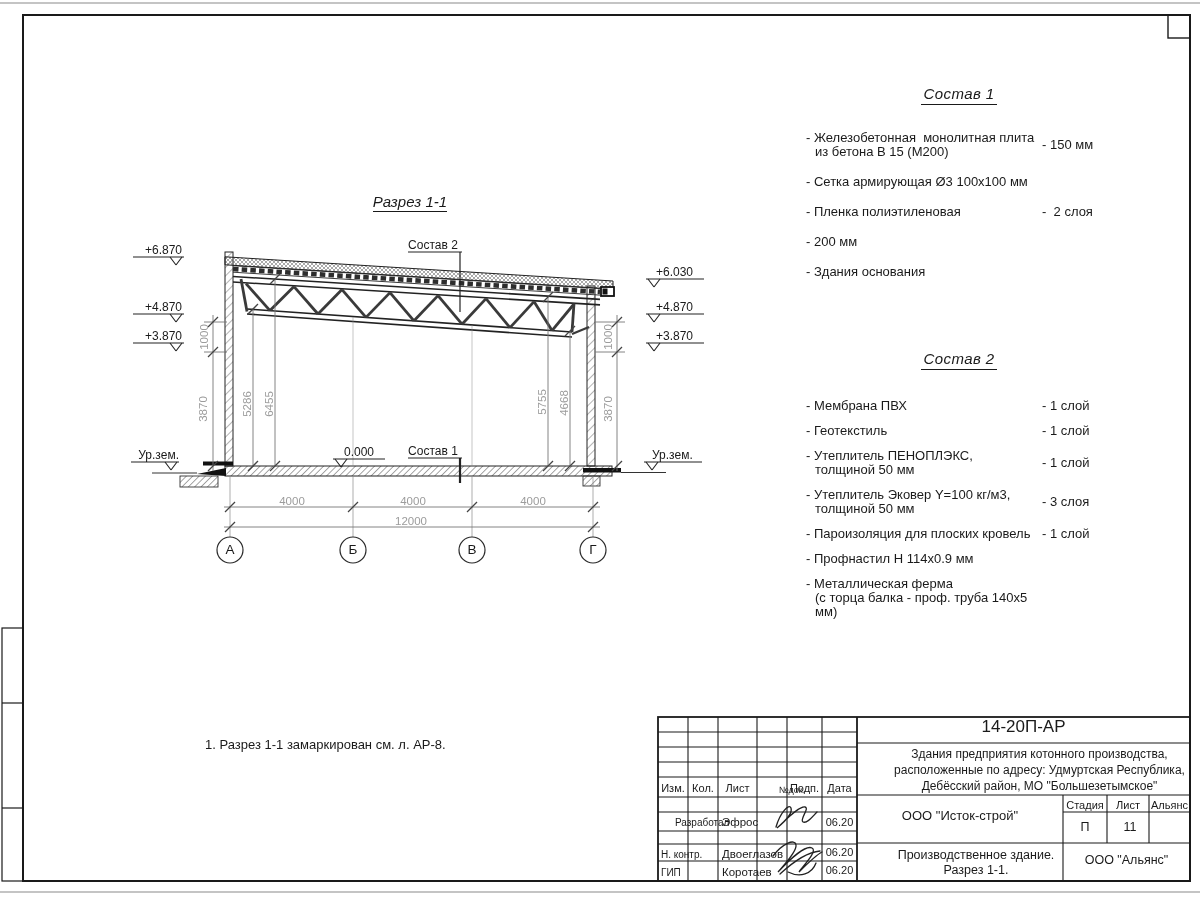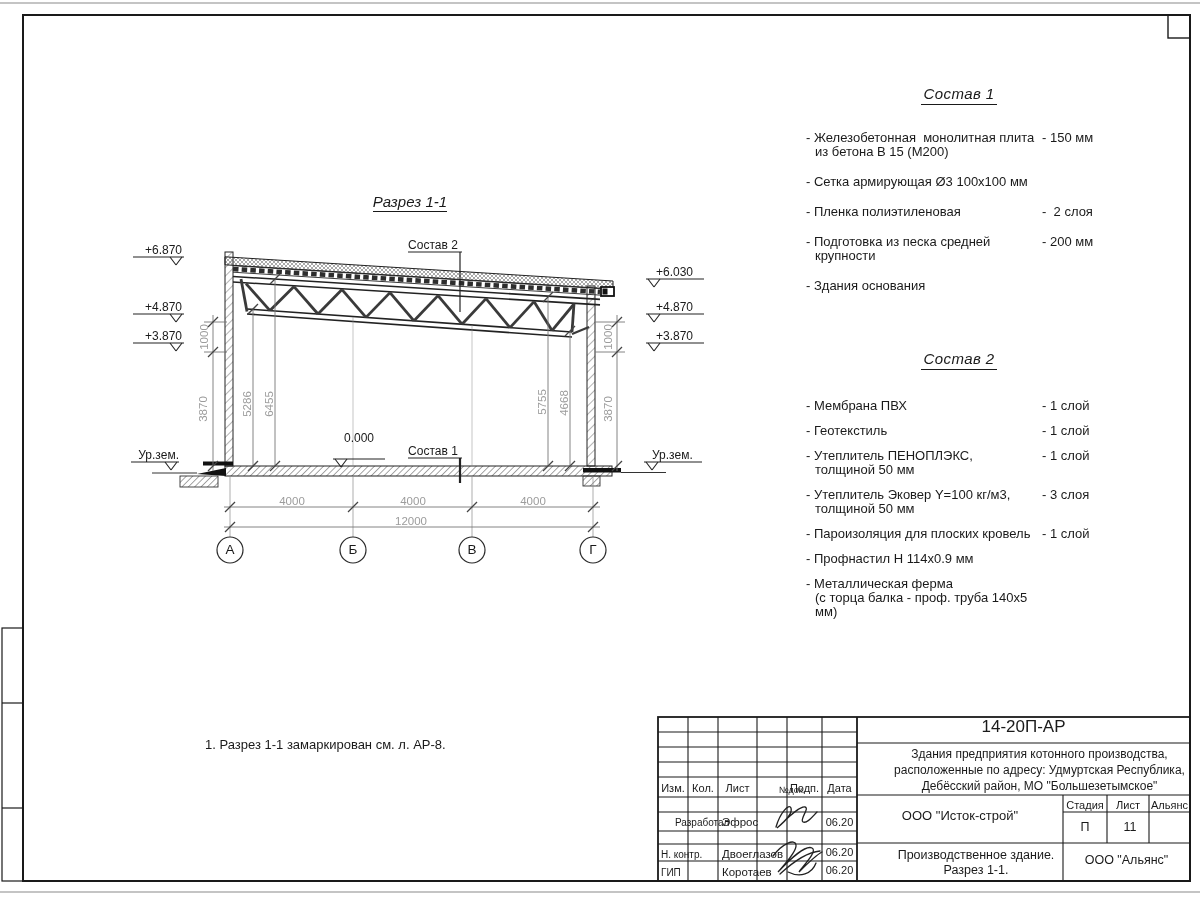--- a/index.html
+++ b/index.html
@@ -11,21 +11,21 @@
   .r{text-align:right;}
   .i{font-style:italic;}
   .sm{font-size:12px;}
   .dim{font-size:11.5px;color:#9c9c9c;}
   .rot{transform:rotate(-90deg);transform-origin:center center;}
   .underl{border-bottom:1px solid #1a1a1a;padding-bottom:1px;}
   .sost{position:absolute;z-index:2;width:306px;}
   .sost .hd{text-align:center;}
   .sost .hd span{display:inline-block;font-style:italic;font-size:15px;letter-spacing:.4px;
                  border-bottom:1px solid #1a1a1a;padding:0 3px 2px;}
-  .sost .item{display:flex;align-items:flex-start;}
+  .sost .item{display:flex;align-items:center;}
   .sost .name{flex:1;font-size:13px;line-height:14px;white-space:pre-wrap;
               padding-left:9px;text-indent:-9px;}
   .sost .val{width:70px;font-size:13px;line-height:14px;white-space:pre;}
   #s1 .item{margin-bottom:16px;}
   #s2 .item{margin-bottom:11px;}
   #s1 .hd{margin-bottom:26px;}
   #s2 .hd{margin-bottom:29px;}
   .pre{white-space:pre-line;padding-left:16px;}
   .tb{font-size:12px;}
 </style>
@@ -234,21 +234,21 @@
 <div class="txt i c" style="left:358px;top:195px;width:104px;font-size:15px;"><span class="underl">Разрез 1-1</span></div>
 <div class="txt" style="left:205px;top:738px;">1. Разрез 1-1 замаркирован см. л. АР-8.</div>
 
 <div class="txt c sm" style="left:404px;top:238px;width:58px;">Состав 2</div>
 <div class="txt c sm" style="left:404px;top:444px;width:58px;">Состав 1</div>
 
 <div class="txt r sm" style="left:122px;top:243px;width:60px;">+6.870</div>
 <div class="txt r sm" style="left:122px;top:300px;width:60px;">+4.870</div>
 <div class="txt r sm" style="left:122px;top:329px;width:60px;">+3.870</div>
 <div class="txt r sm" style="left:119px;top:448px;width:60px;">Ур.зем.</div>
-<div class="txt c sm" style="left:333px;top:431px;width:52px;">0.000</div>
+<div class="txt c sm" style="left:333px;top:445px;width:52px;">0.000</div>
 
 <div class="txt sm" style="left:656px;top:265px;">+6.030</div>
 <div class="txt sm" style="left:656px;top:300px;">+4.870</div>
 <div class="txt sm" style="left:656px;top:329px;">+3.870</div>
 <div class="txt sm" style="left:652px;top:448px;">Ур.зем.</div>
 
 <div class="txt c dim rot" style="left:182px;top:330px;width:44px;">1000</div>
 <div class="txt c dim rot" style="left:181px;top:402px;width:44px;">3870</div>
 <div class="txt c dim rot" style="left:225px;top:397px;width:44px;">5286</div>
 <div class="txt c dim rot" style="left:247px;top:397px;width:44px;">6455</div>
@@ -276,22 +276,20 @@
     </div>
   <div class="item">
       <span class="name">- Сетка армирующая Ø3 100х100 мм</span>
       <span class="val"></span>
     </div>
   <div class="item">
       <span class="name">- Пленка полиэтиленовая</span>
       <span class="val">-  2 слоя</span>
     </div>
   <div class="item">
-      <span class="name">- Подготовка из песка средней
-крупности</span>
       <span class="val">- 200 мм</span>
     </div>
   <div class="item">
       <span class="name">- Здания основания</span>
       <span class="val"></span>
     </div>
 </div>
 
 <div class="sost" id="s2" style="left:806px;top:350px;">
   <div class="hd"><span>Состав 2</span></div>

